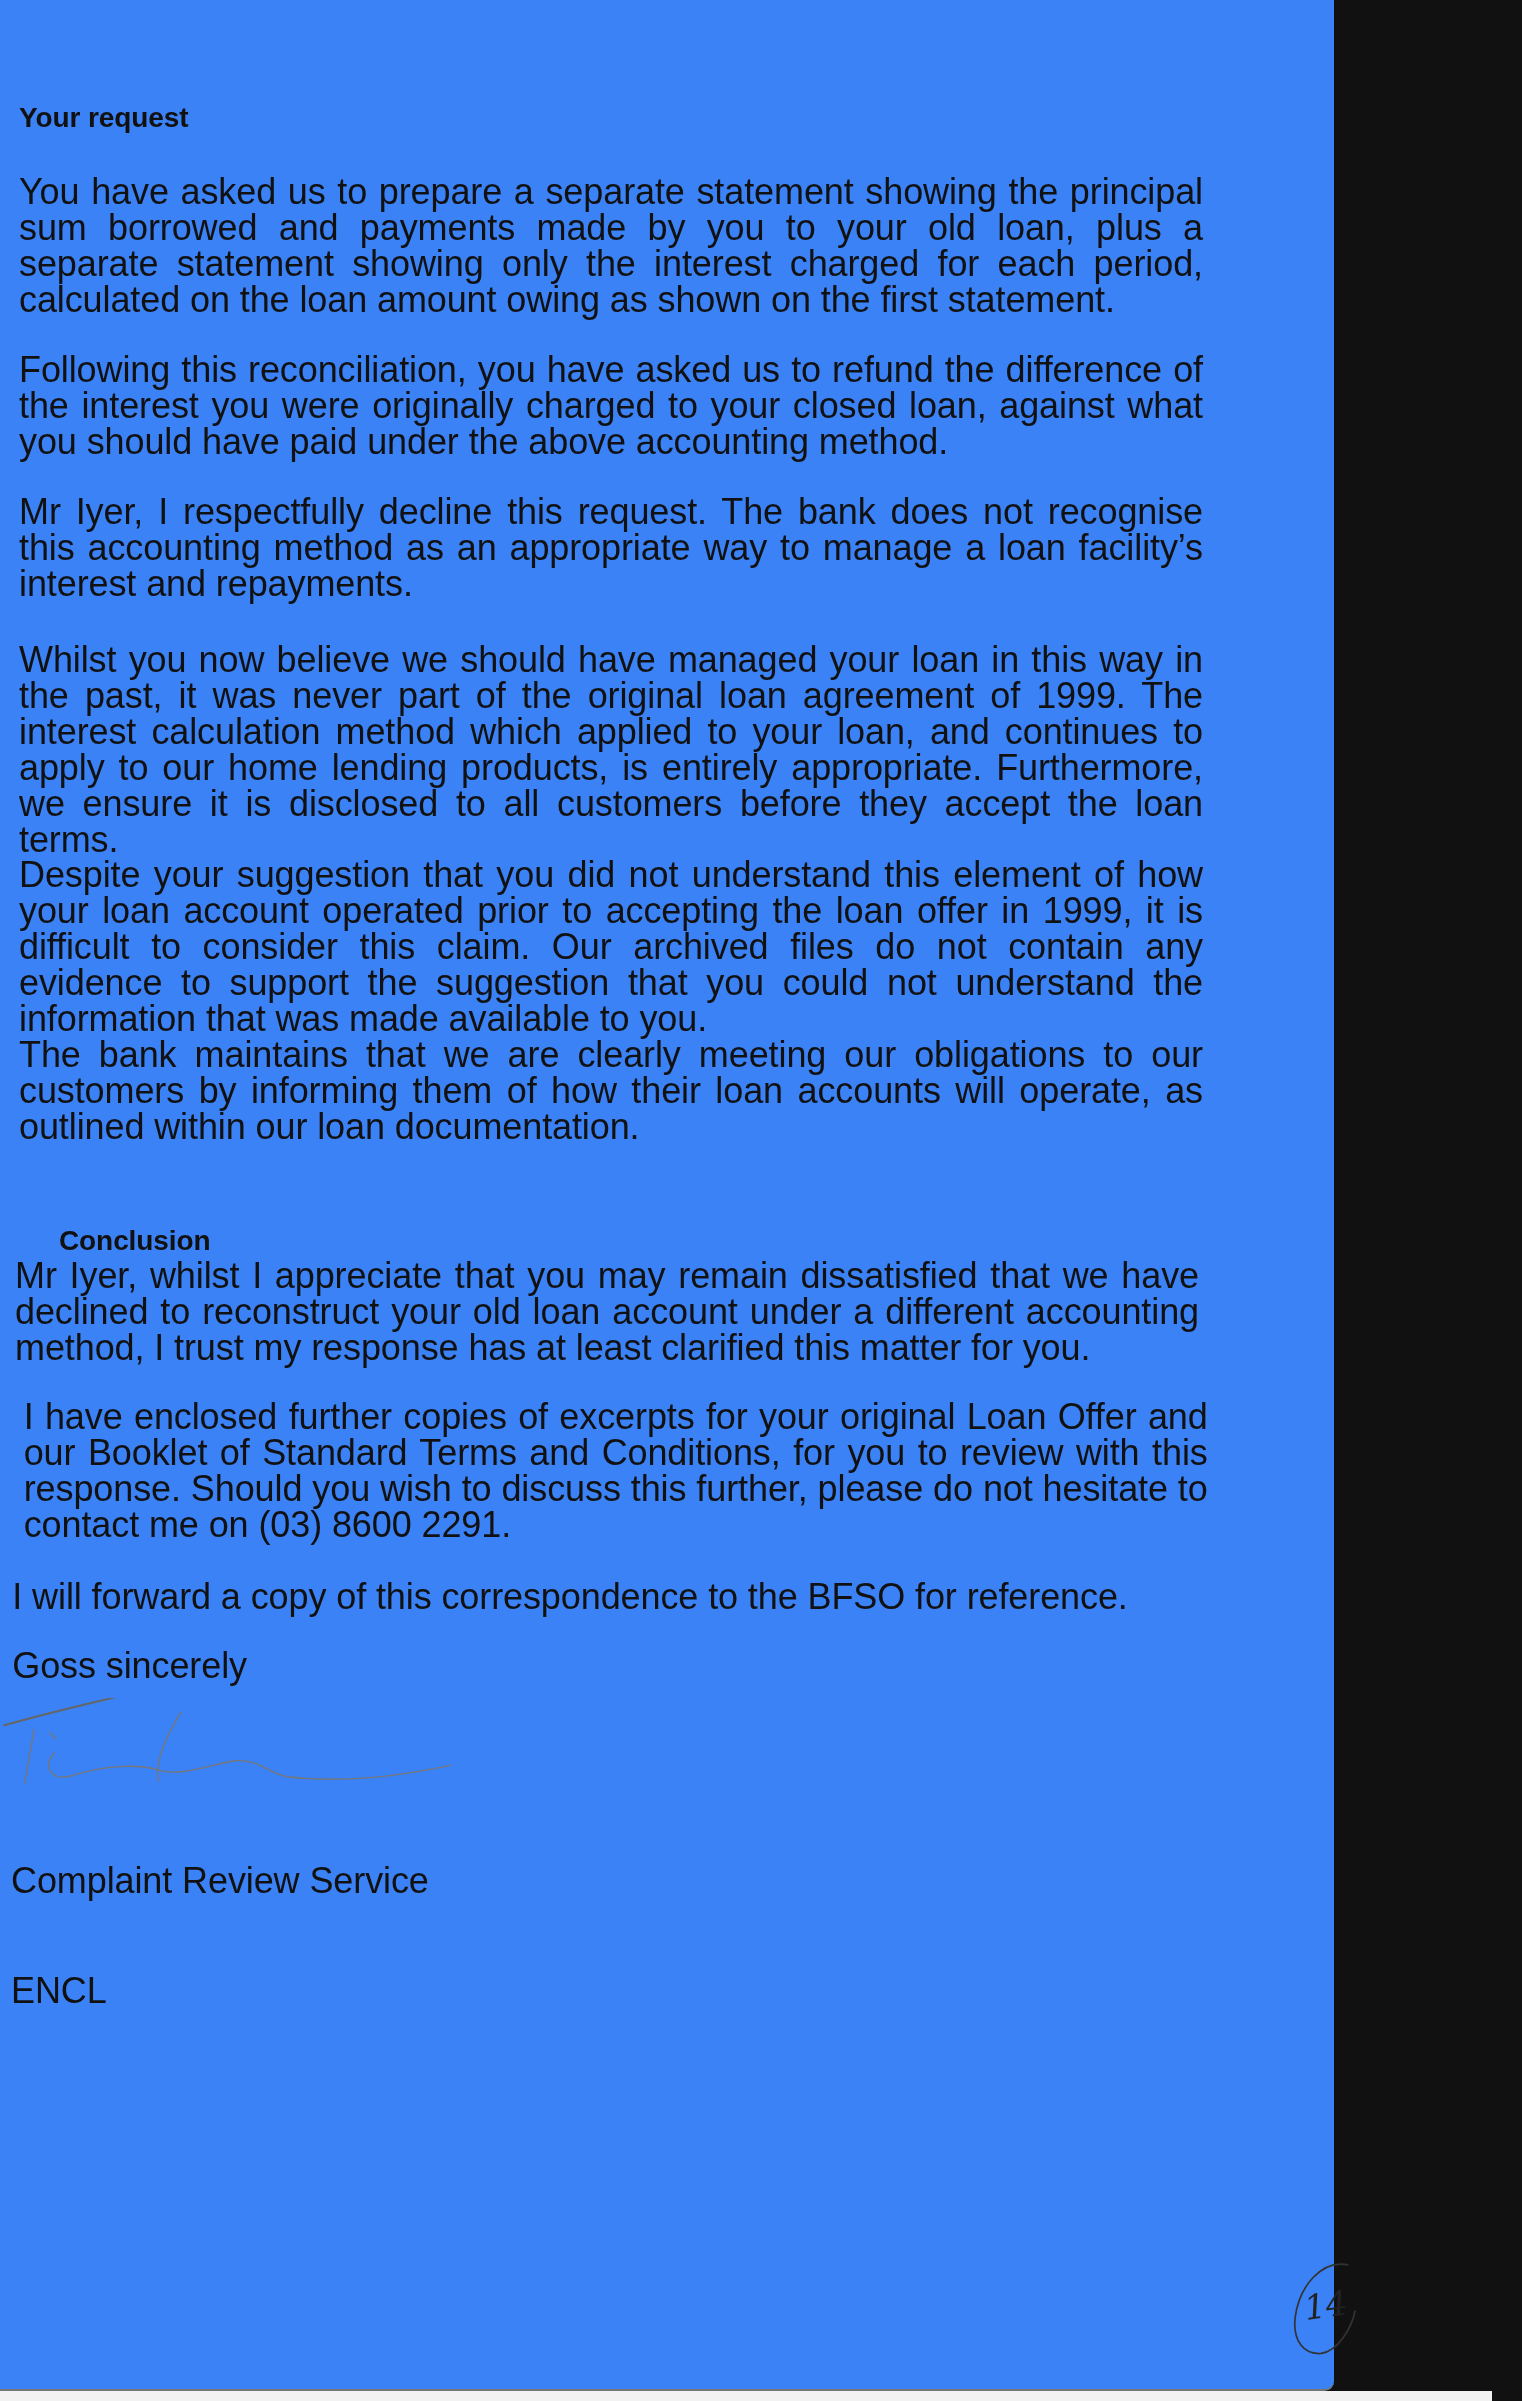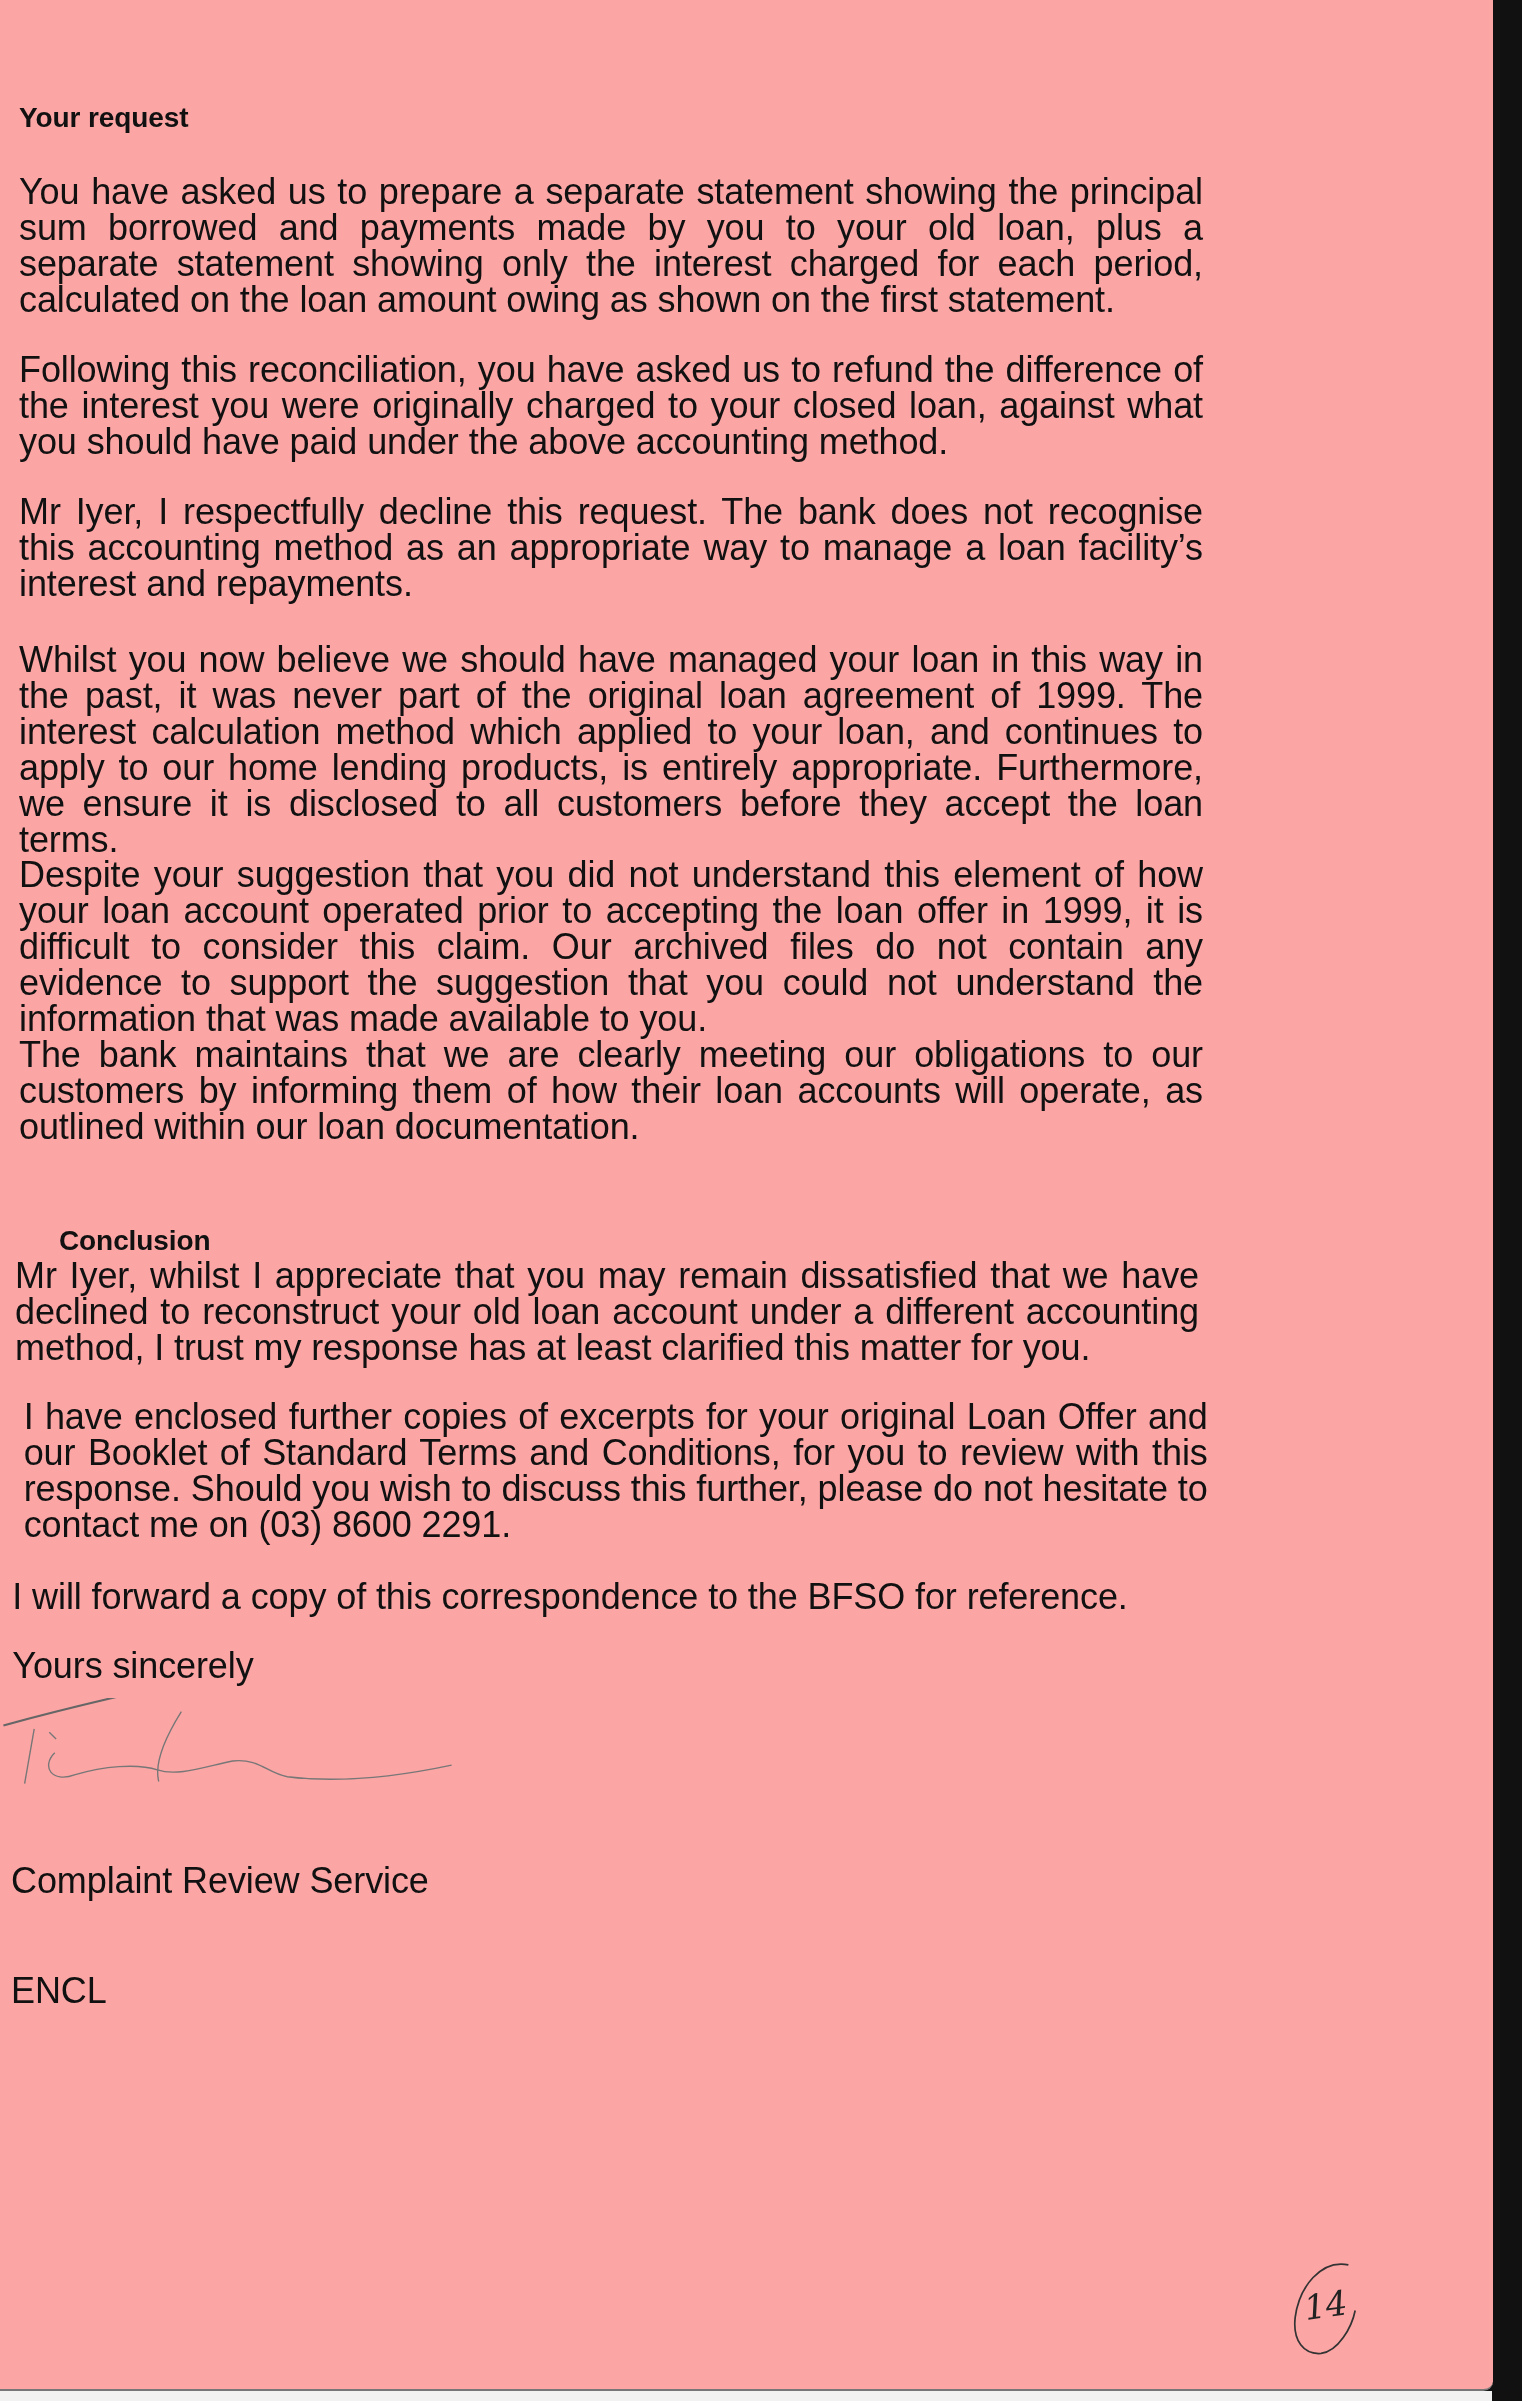--- a/index.html
+++ b/index.html
@@ -7,23 +7,23 @@
     width: 1522px;
     height: 2401px;
     background: #111;
     position: relative;
     overflow: hidden;
     font-family: "Liberation Sans", sans-serif;
   }
   .page {
     position: absolute;
     left: 0; top: 0;
-    width: 1493px;
+    width: 1334px;
     height: 2389px;
-    background: #fca5a5;
+    background: #3b82f6;
     border-bottom: 2.1px solid #777;
     border-bottom-right-radius: 9.6px;
   }
   .under-sheet {
     position: absolute;
     left: 0; top: 2391px;
     width: 1492px;
     height: 10.3px;
     background: #f2f2f2;
   }
@@ -80,21 +80,21 @@
   <div class="blk" style="top:1037px;">The bank maintains that we are clearly meeting our obligations to our customers by informing them of how their loan accounts will operate, as outlined within our loan documentation.</div>
 
   <div class="blk heading" style="top:1223px; left:15px;margin-left:44px;">Conclusion</div>
 
   <div class="blk" style="top:1258px; left:15px;">Mr Iyer, whilst I appreciate that you may remain dissatisfied that we have declined to reconstruct your old loan account under a different accounting method, I trust my response has at least clarified this matter for you.</div>
 
   <div class="blk" style="top:1399px; left:13.7px;margin-left:10px;">I have enclosed further copies of excerpts for your original Loan Offer and our Booklet of Standard Terms and Conditions, for you to review with this response. Should you wish to discuss this further, please do not hesitate to contact me on (03) 8600 2291.</div>
 
   <div class="blk plain" style="top:1579px; left:12.3px;">I will forward a copy of this correspondence to the BFSO for reference.</div>
 
-  <div class="blk plain" style="top:1648px; left:12.3px;">Yours sincerely</div>
+  <div class="blk plain" style="top:1648px; left:12.3px;">Goss sincerely</div>
 
   <svg class="signature" viewBox="0 0 700 130">
     <path d="M5 40 C 60 25, 120 10, 185 -5" fill="none" stroke="#666" stroke-width="3"></path>
     <path d="M50 45 L 36 125" fill="none" stroke="#777" stroke-width="2"></path>
     <path d="M72 50 L 82 60" fill="none" stroke="#777" stroke-width="2"></path>
     <path d="M80 80 C 60 100, 75 125, 110 112 C 150 100, 200 95, 230 105 C 260 115, 300 100, 340 92 C 380 88, 390 110, 420 115 C 500 125, 580 115, 660 98" fill="none" stroke="#777" stroke-width="2"></path>
     <path d="M265 20 C 240 60, 225 95, 232 122" fill="none" stroke="#777" stroke-width="2"></path>
   </svg>
 
   <div class="blk plain" style="top:1863px; left:11px; line-height:36px;">Complaint Review Service</div>

